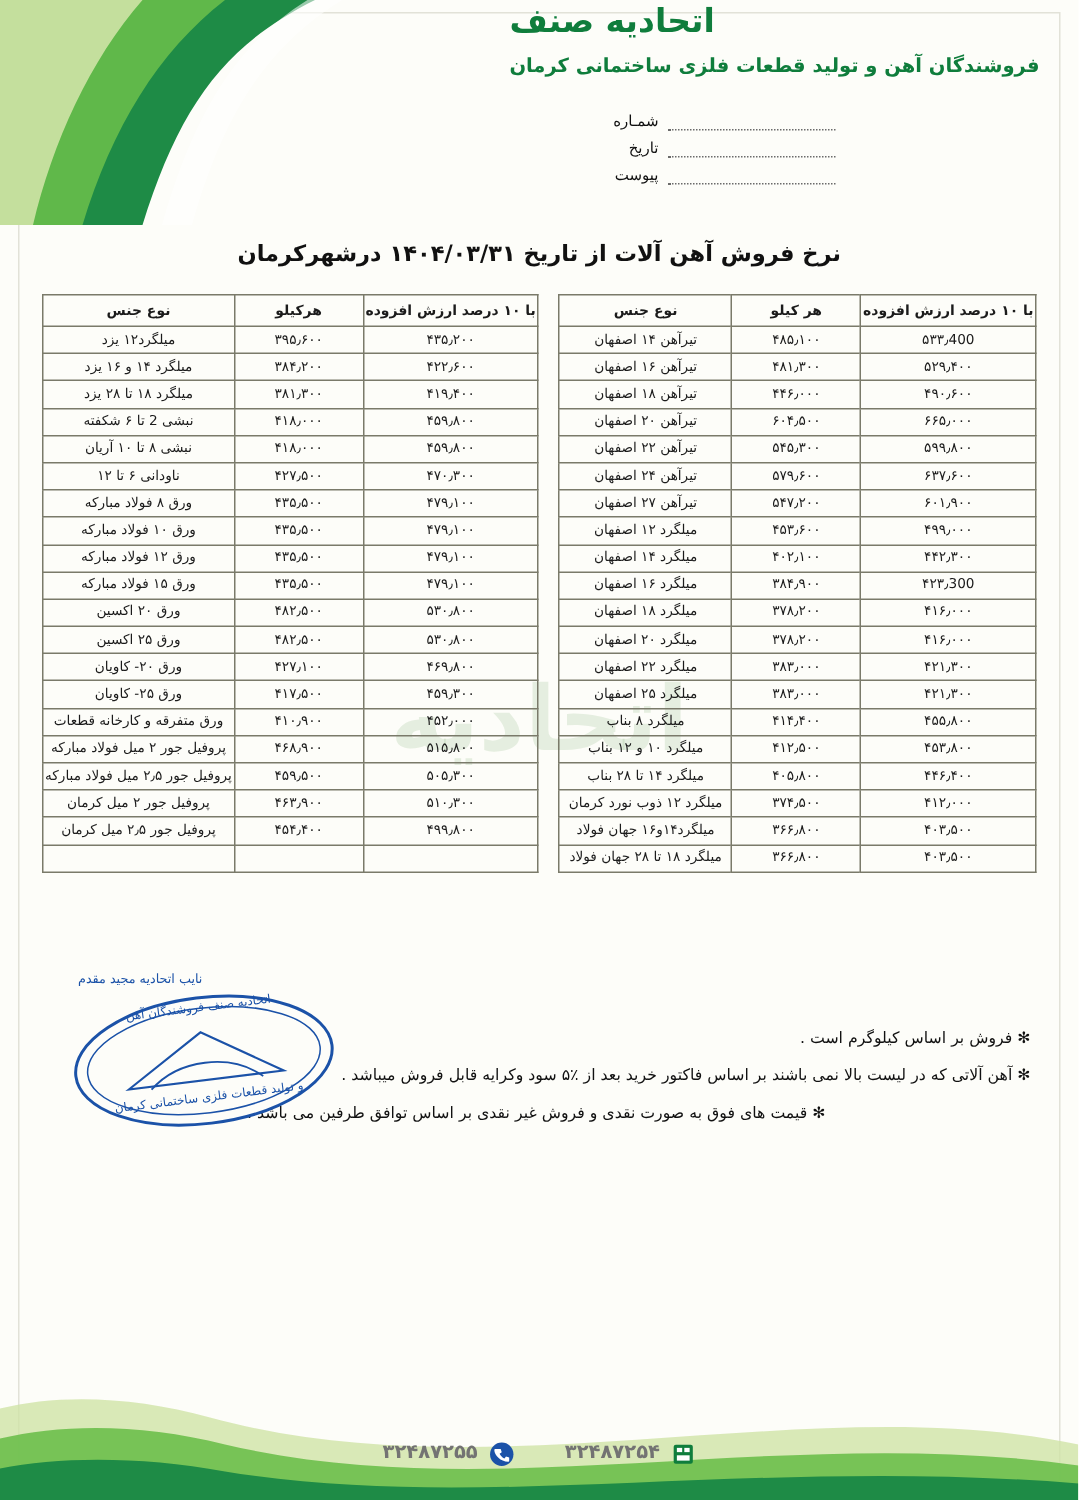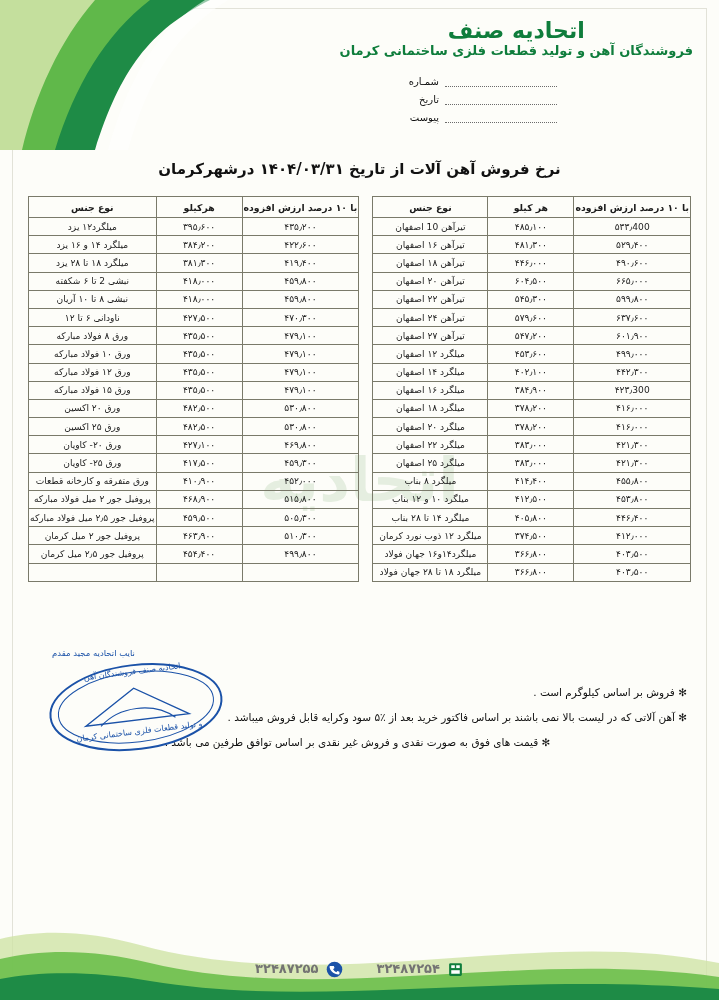--- a/index.html
+++ b/index.html
@@ -17,27 +17,27 @@
   
   .swoosh-top{
     position:absolute;top:0;left:0;width:330px;height:150px;overflow:hidden;
     pointer-events:none;
   }
   .swoosh-bottom{
     position:absolute;bottom:0;left:0;right:0;height:95px;overflow:hidden;
     pointer-events:none;
   }
   .header{
-    position:absolute;top:18px;right:26px;text-align:center;
+    position:absolute;top:2px;right:26px;text-align:left;
   }
   .org-title{
     font-size:22px;font-weight:bold;color:#0f7d3c;letter-spacing:0px;
   }
   .org-sub{
-    font-size:13px;font-weight:bold;color:#0f7d3c;
+    font-size:13px;font-weight:bold;color:#0f7d3c;margin-top:10px;
   }
   .meta{
     position:absolute;top:76px;right:162px;width:160px;text-align:right;
     font-size:10px;color:#222;
   }
   .meta-row{display:flex;align-items:center;justify-content:flex-start;margin-bottom:7px;gap:6px;}
   .meta-label{width:42px;text-align:right;font-size:10px;color:#111;}
   .meta-line{flex:1;border-bottom:1px dotted #6b6b6b;height:9px;}
   .title-bar{
     position:absolute;top:160px;left:0;right:0;text-align:center;
@@ -163,21 +163,21 @@
         <th class="gap-cell"></th>
         <th>با ۱۰ درصد ارزش افزوده</th>
         <th>هرکیلو</th>
         <th>نوع جنس</th>
       </tr>
     </thead>
     <tbody id="price-body">
         <tr>
           <td>۵۳۳٫400</td>
           <td>۴۸۵٫۱۰۰</td>
-          <td>تیرآهن 10 اصفهان</td>
+          <td>تیرآهن ۱۴ اصفهان</td>
           <td class="gap-cell"></td>
           <td>۴۳۵٫۲۰۰</td>
           <td>۳۹۵٫۶۰۰</td>
           <td>میلگرد۱۲ یزد</td>
         </tr>
         <tr>
           <td>۵۲۹٫۴۰۰</td>
           <td>۴۸۱٫۳۰۰</td>
           <td>تیرآهن ۱۶ اصفهان</td>
           <td class="gap-cell"></td>

